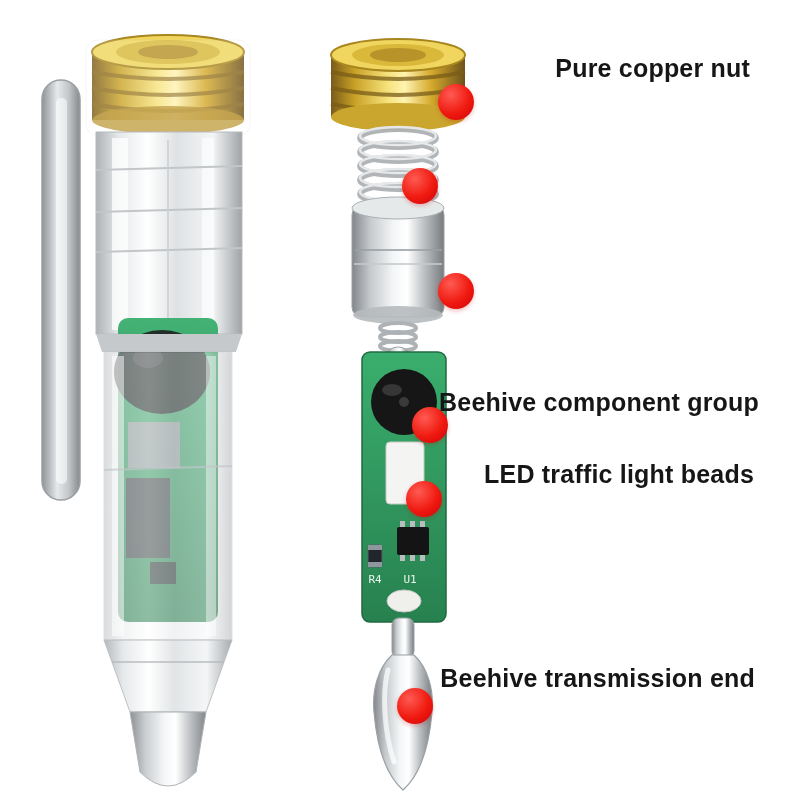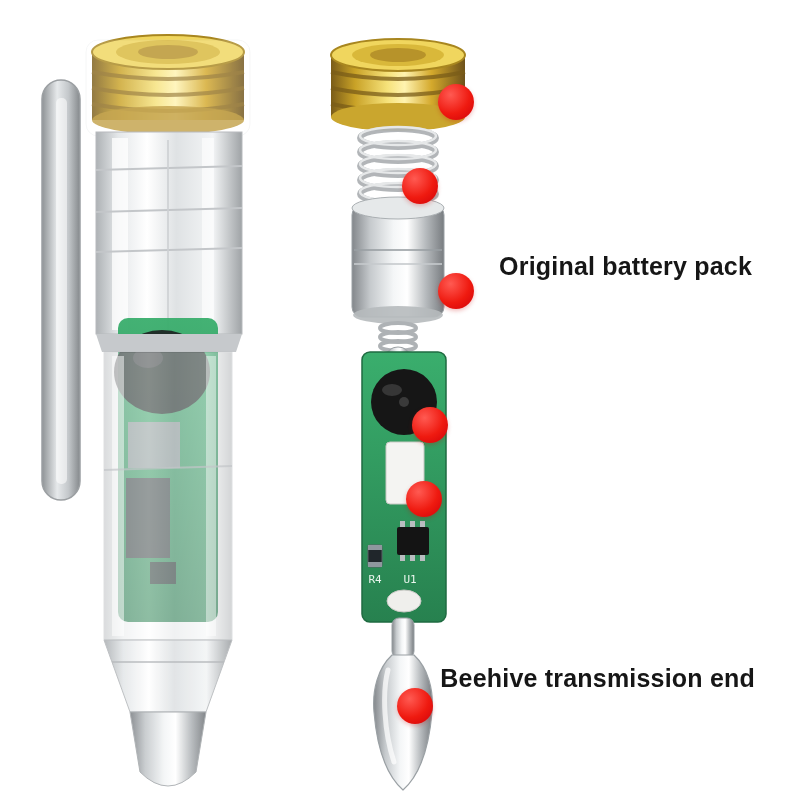--- a/index.html
+++ b/index.html
@@ -215,16 +215,18 @@
     </g>
   </svg>
 
   <div class="dot dot-1"></div>
   <div class="dot dot-2"></div>
   <div class="dot dot-3"></div>
   <div class="dot dot-4"></div>
   <div class="dot dot-5"></div>
   <div class="dot dot-6"></div>
 
-  <div class="label label-3">Original battery pack</div>
+  <div class="label label-1">Pure copper nut</div>
+  <div class="label label-4">Beehive component group</div>
+  <div class="label label-5">LED traffic light beads</div>
   <div class="label label-6">Beehive transmission end</div>
 
 </div>
 
 </body></html>

